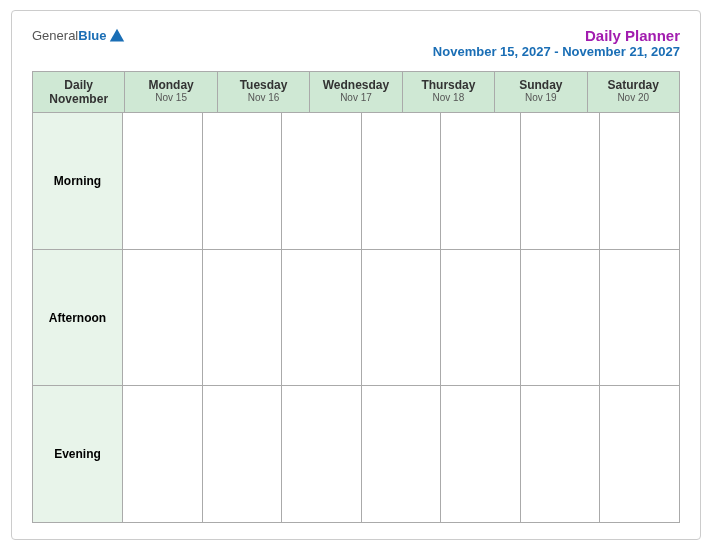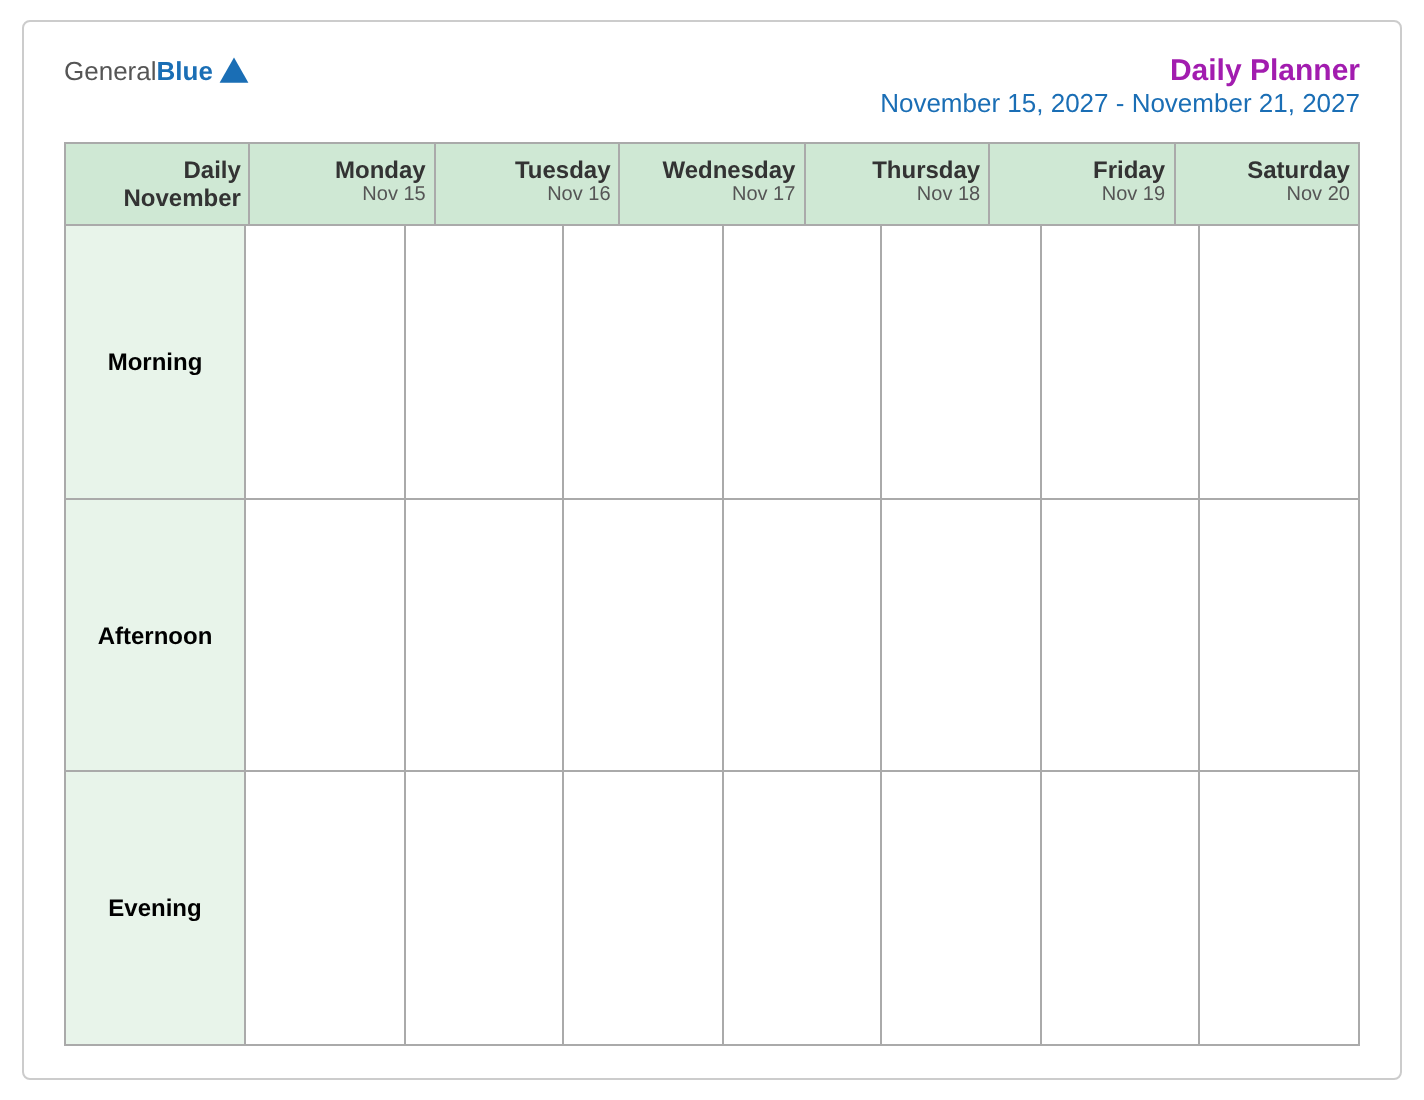--- a/index.html
+++ b/index.html
@@ -71,39 +71,39 @@
 
     .title-main {
       font-size: 15px;
       color: #a21caf;
       font-weight: bold;
     }
 
     .title-date {
       font-size: 13px;
       color: #1a6eb5;
-      font-weight: normal;
+      font-weight: bold;
     }
 
     .calendar {
       flex: 1;
       display: flex;
       flex-direction: column;
       border: 1px solid #aaa;
     }
 
     .cal-header-row {
       display: flex;
       border-bottom: 1px solid #aaa;
     }
 
     .cal-header-cell {
       flex: 1;
       padding: 6px 4px;
-      text-align: right;
+      text-align: center;
       background: #cfe8d4;
       border-right: 1px solid #aaa;
       font-size: 11px;
       color: #333;
     }
 
     .cal-header-cell:last-child {
       border-right: none;
     }
 
@@ -200,21 +200,21 @@
       </div>
       <div class="cal-header-cell">
         <span class="day-name">Wednesday</span>
         <span class="day-date">Nov 17</span>
       </div>
       <div class="cal-header-cell">
         <span class="day-name">Thursday</span>
         <span class="day-date">Nov 18</span>
       </div>
       <div class="cal-header-cell">
-        <span class="day-name">Friday</span>
+        <span class="day-name">Sunday</span>
         <span class="day-date">Nov 19</span>
       </div>
       <div class="cal-header-cell">
         <span class="day-name">Saturday</span>
         <span class="day-date">Nov 20</span>
       </div>
     </div>
 
     <div class="cal-body">
       <div class="cal-row">

